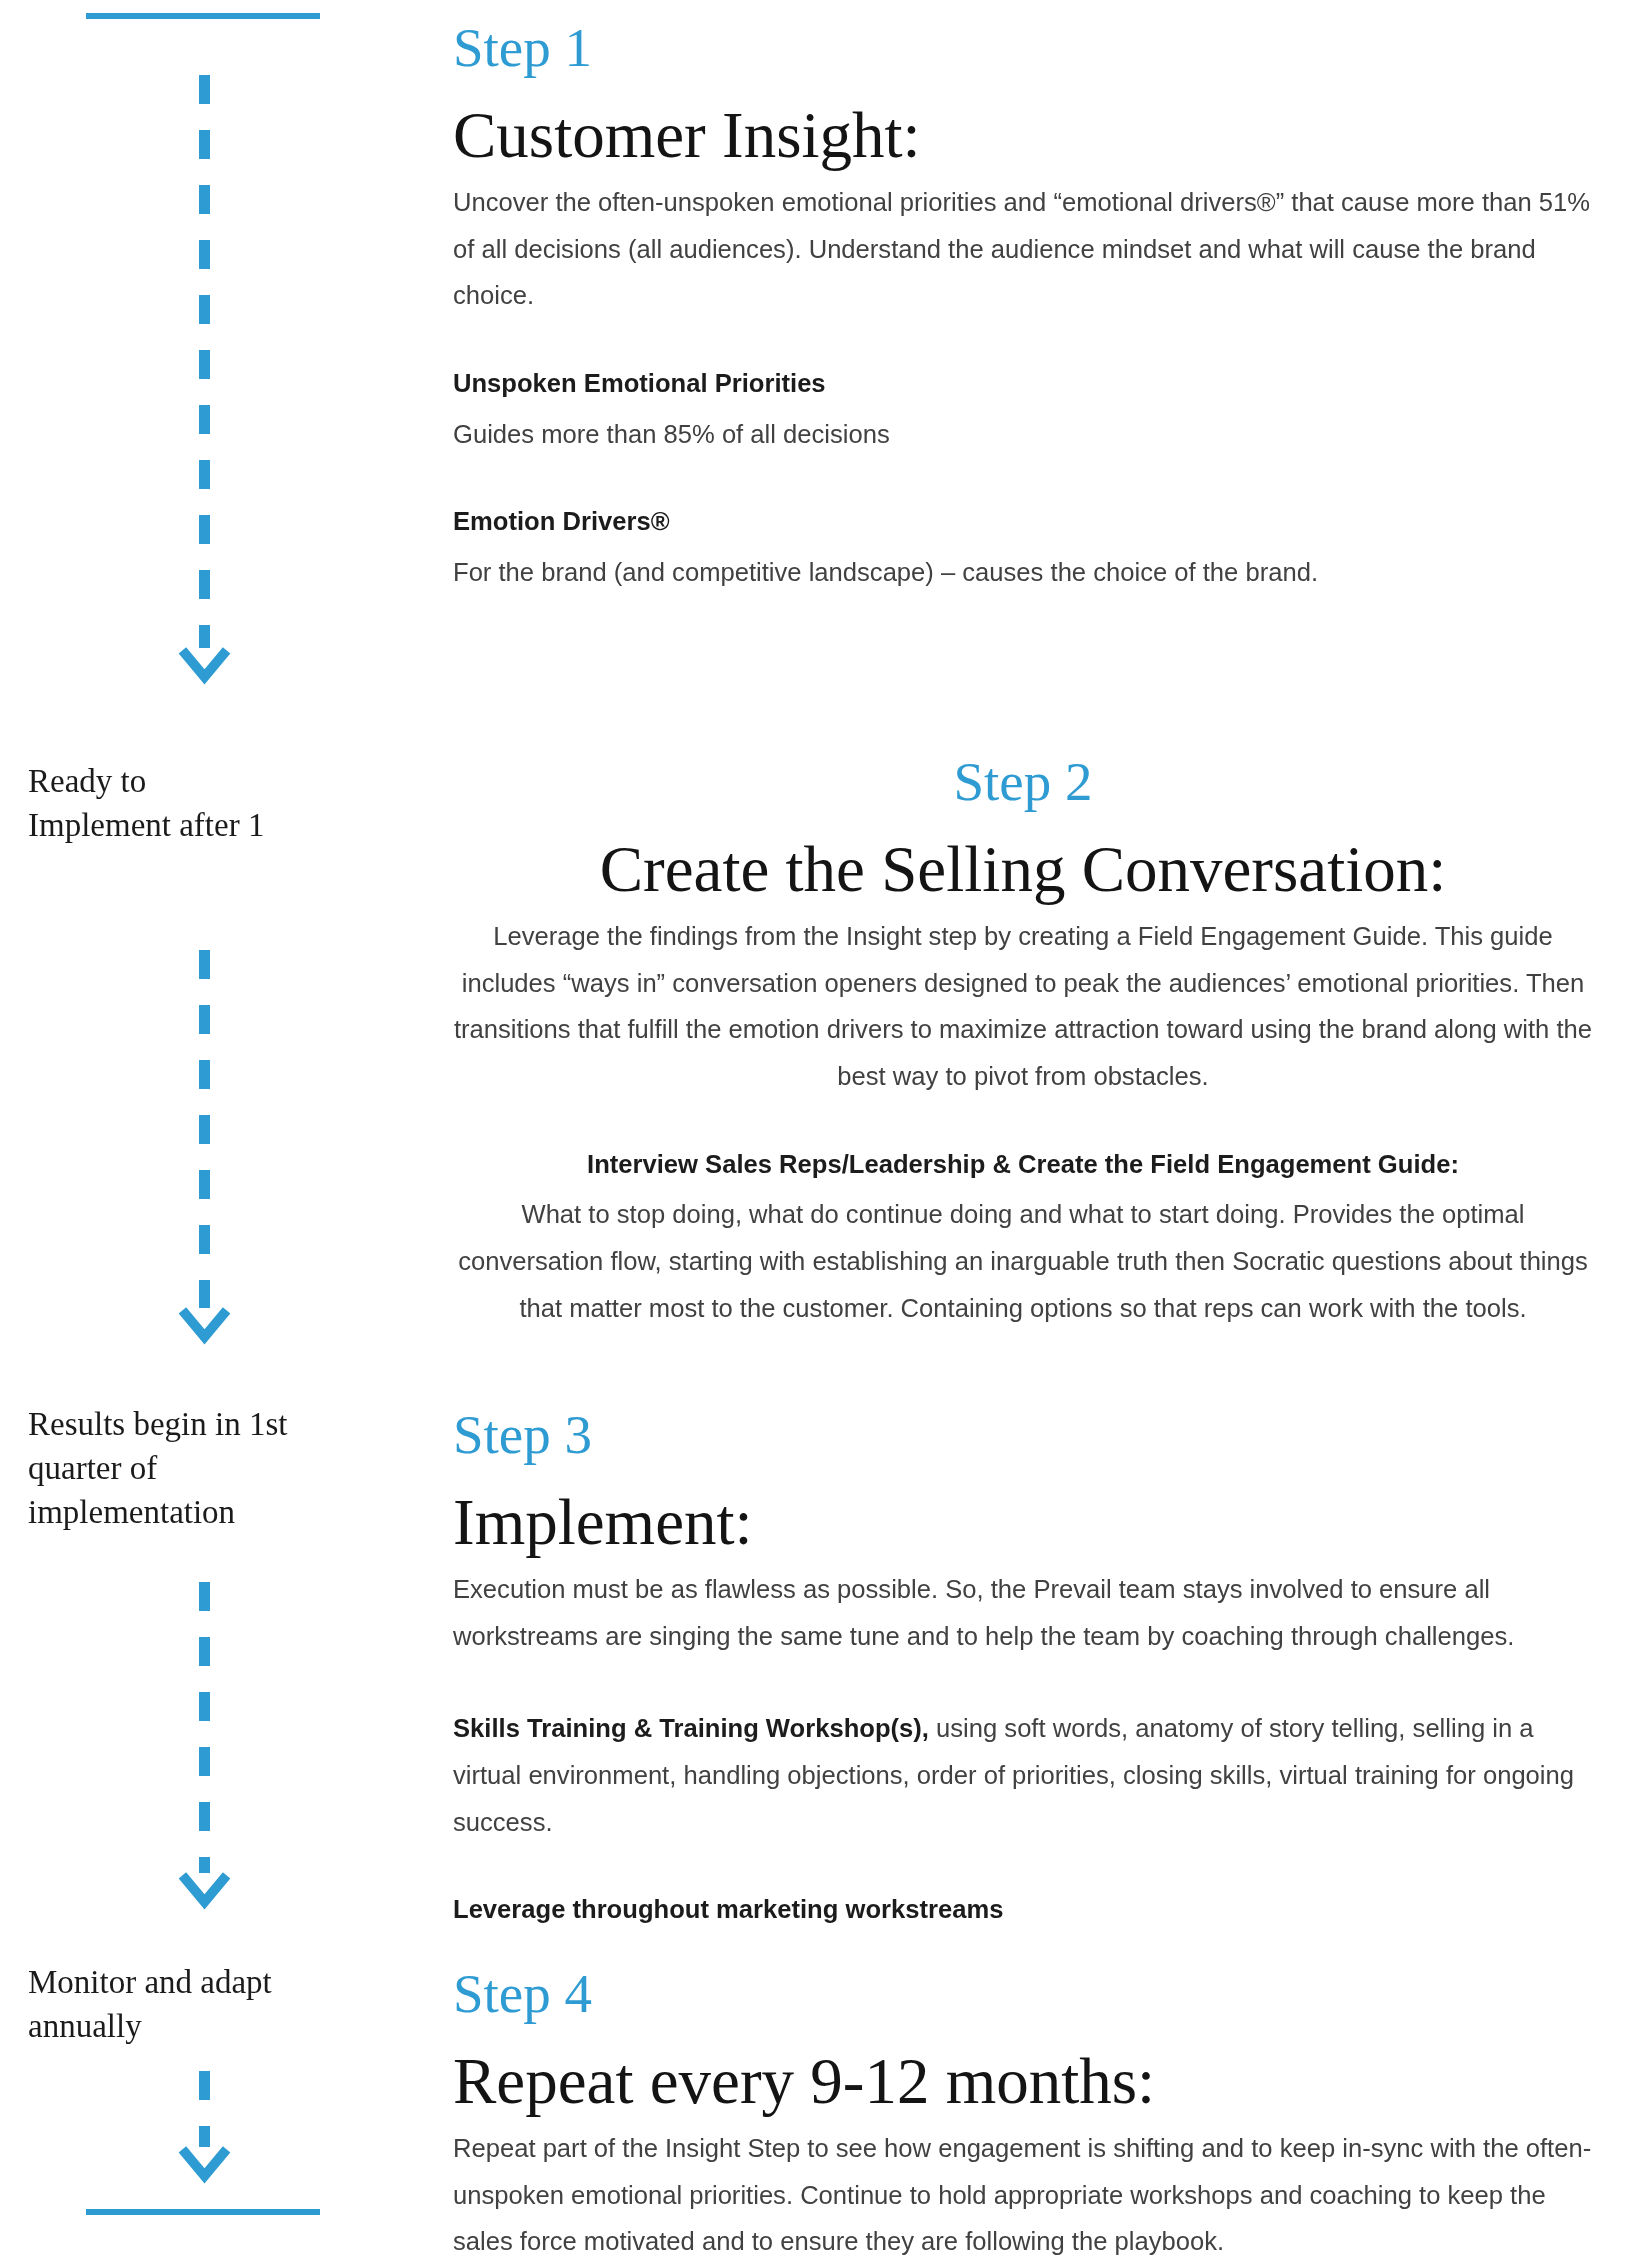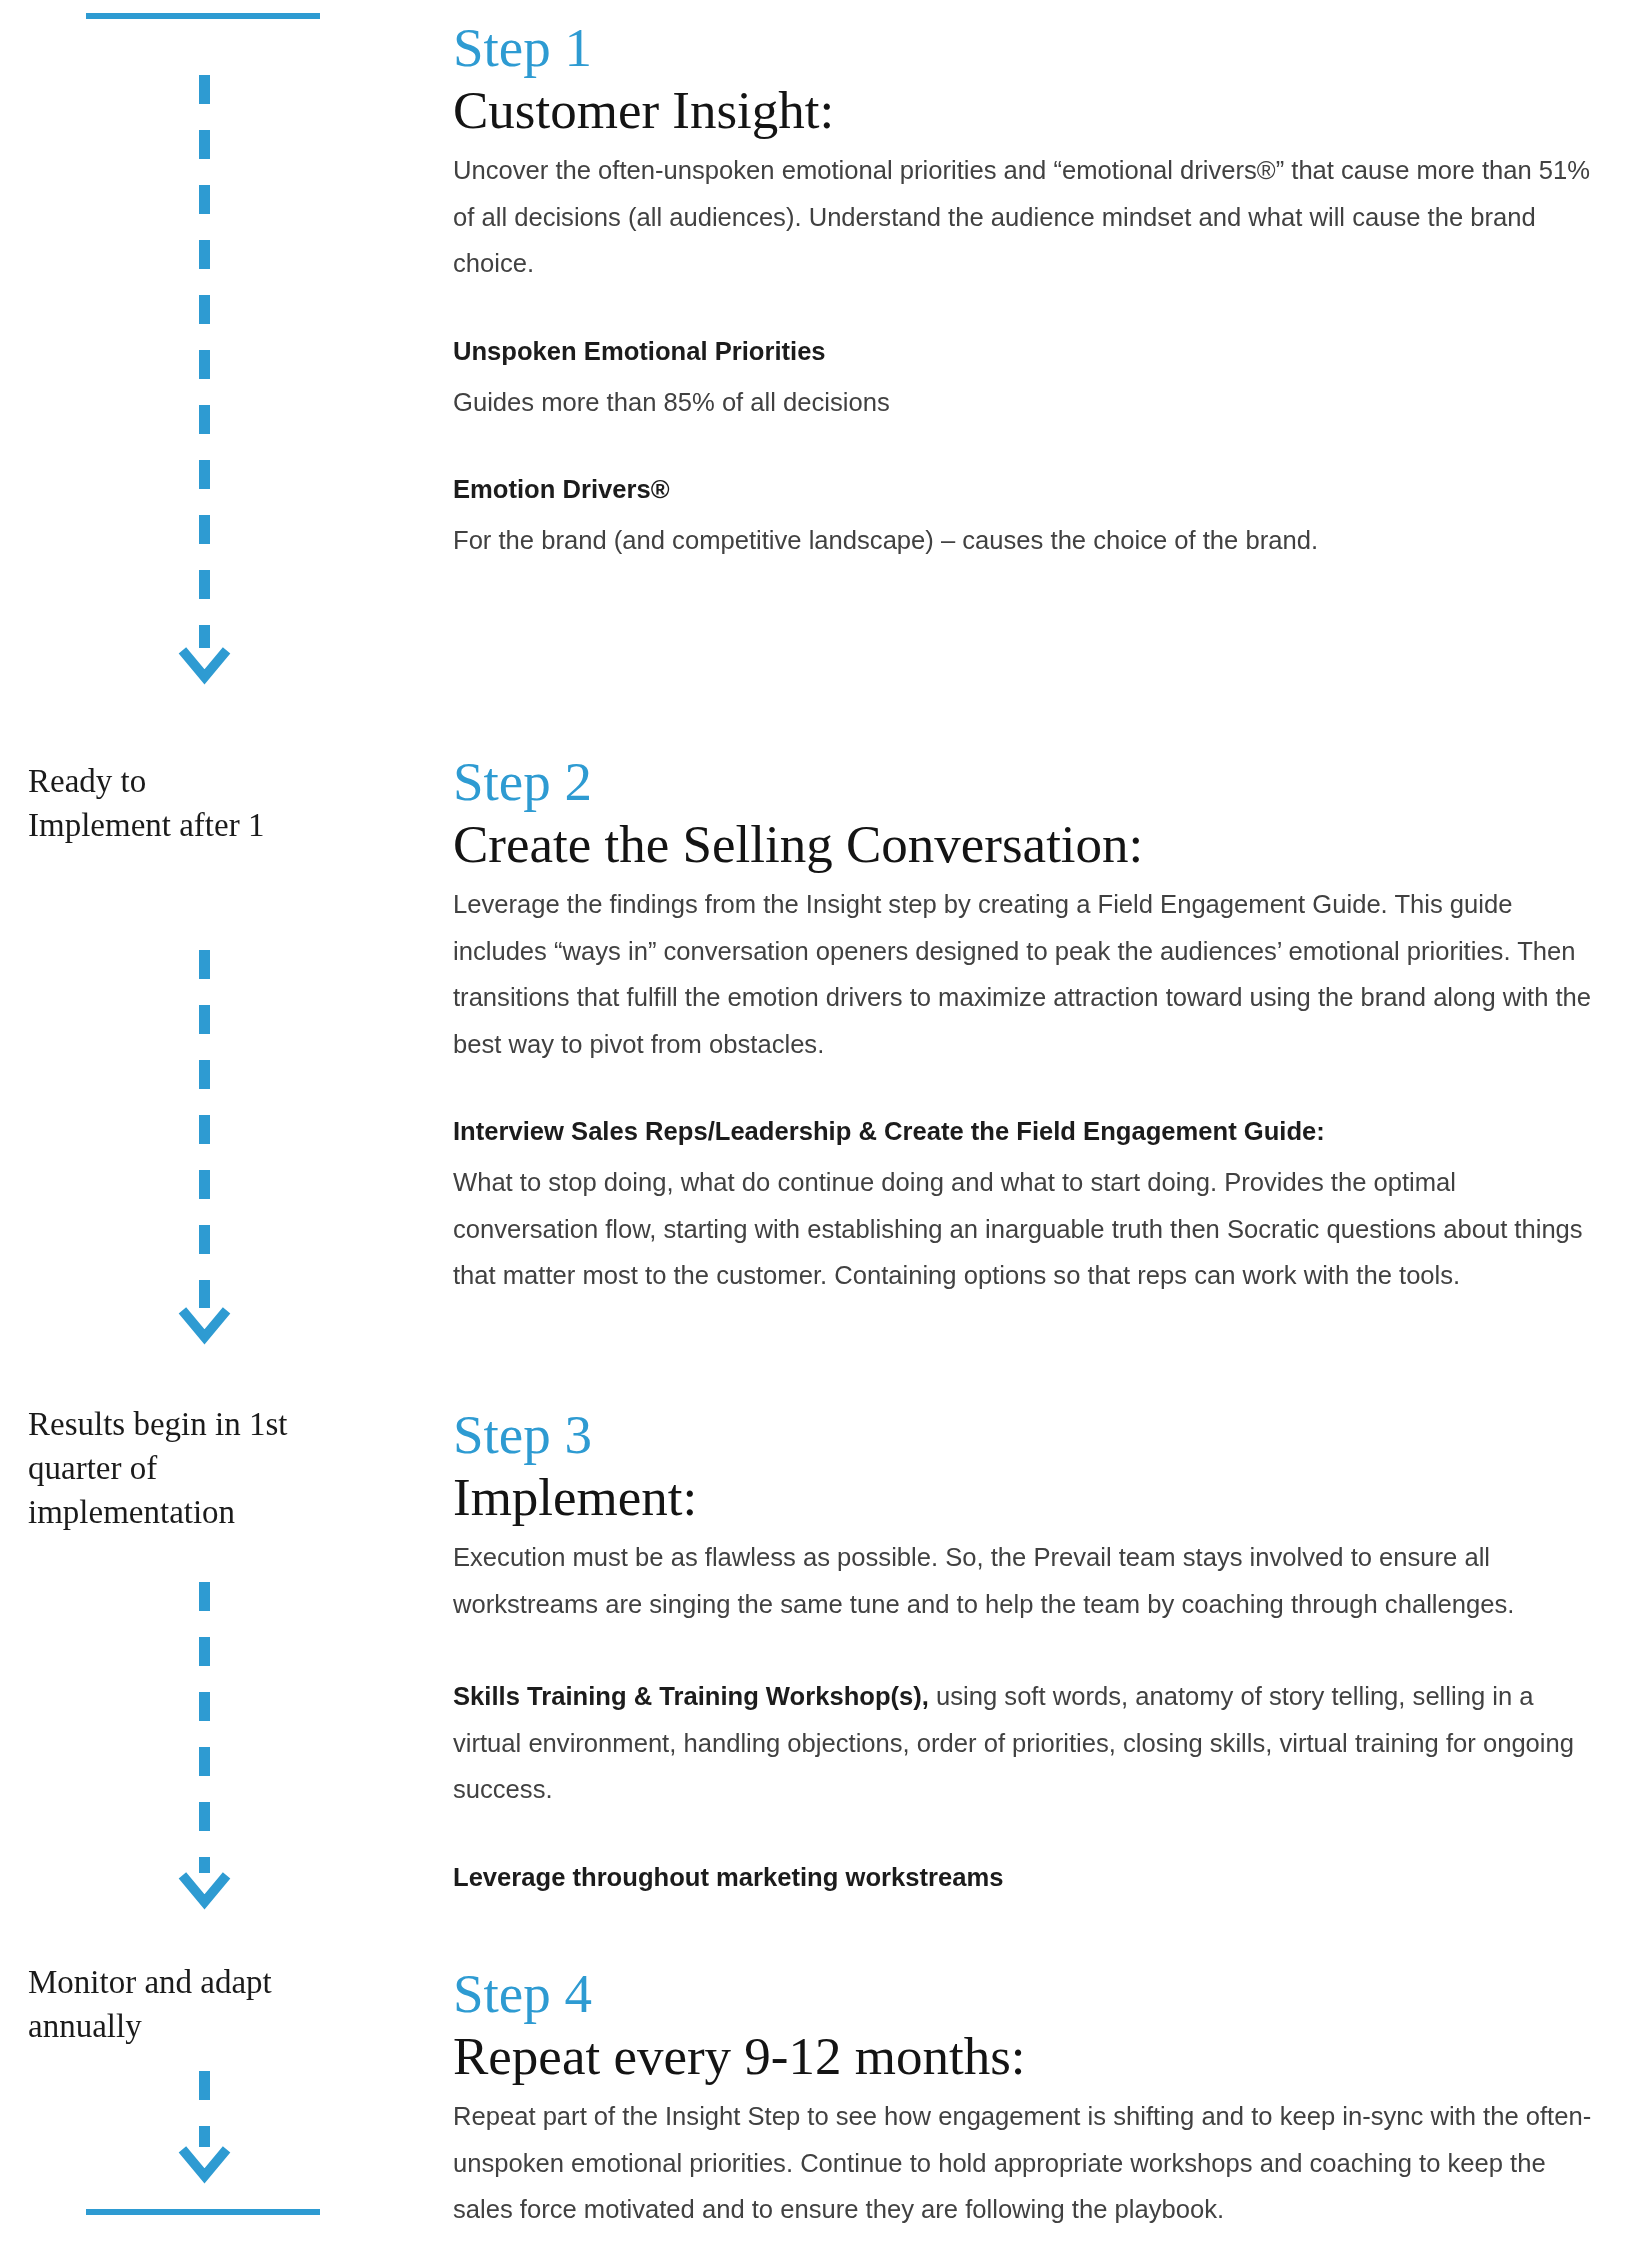--- a/index.html
+++ b/index.html
@@ -56,38 +56,38 @@
   #caption2 { top: 1402px; }
   #caption3 { top: 1960px; }
 
   
   .step {
     position: absolute;
     left: 453px;
     width: 1140px;
   }
   #step1 { top: 16px; }
-  #step2 { top: 750px; }
+  #step2 { top: 750px; text-align: center; }
   #step3 { top: 1403px; }
   #step4 { top: 1962px; }
 
   .step-label {
     font-family: "Liberation Serif", "DejaVu Serif", serif;
     font-size: 55px;
     line-height: 1.15;
     font-weight: 400;
     color: var(--blue);
   }
   .step-title {
     font-family: "Liberation Serif", "DejaVu Serif", serif;
-    font-size: 53px;
+    font-size: 65px;
     line-height: 1.18;
     font-weight: 400;
     color: #141414;
-    margin-top: 0;
+    margin-top: 18px;
   }
   .step-intro {
     margin-top: 5.3px;
     font-size: 25.6px;
     line-height: 1.82;
     color: #414141;
   }
   .step-item { margin-top: 46px; }
   .item-heading {
     font-size: 25.6px;

